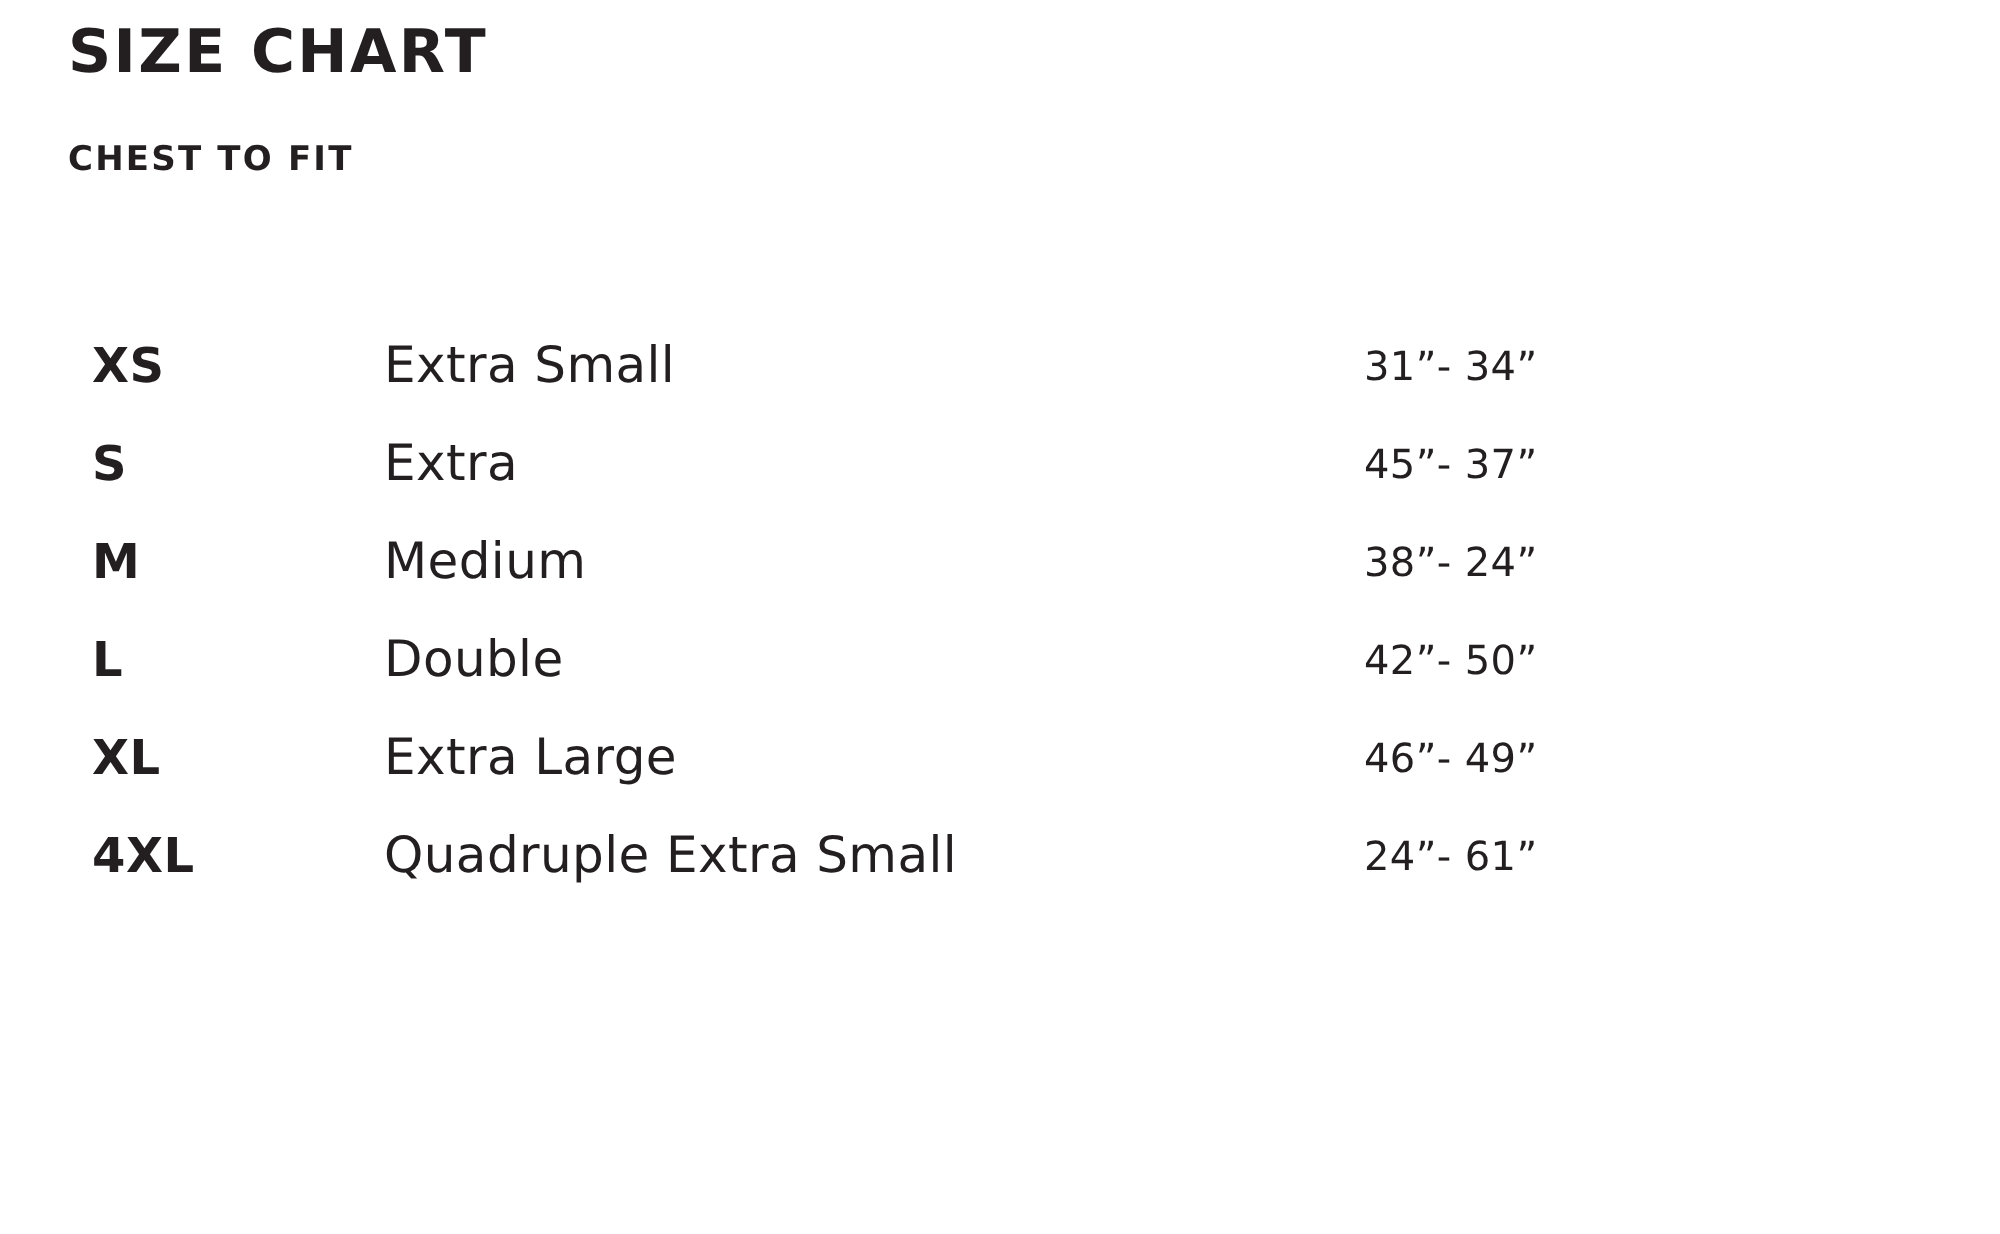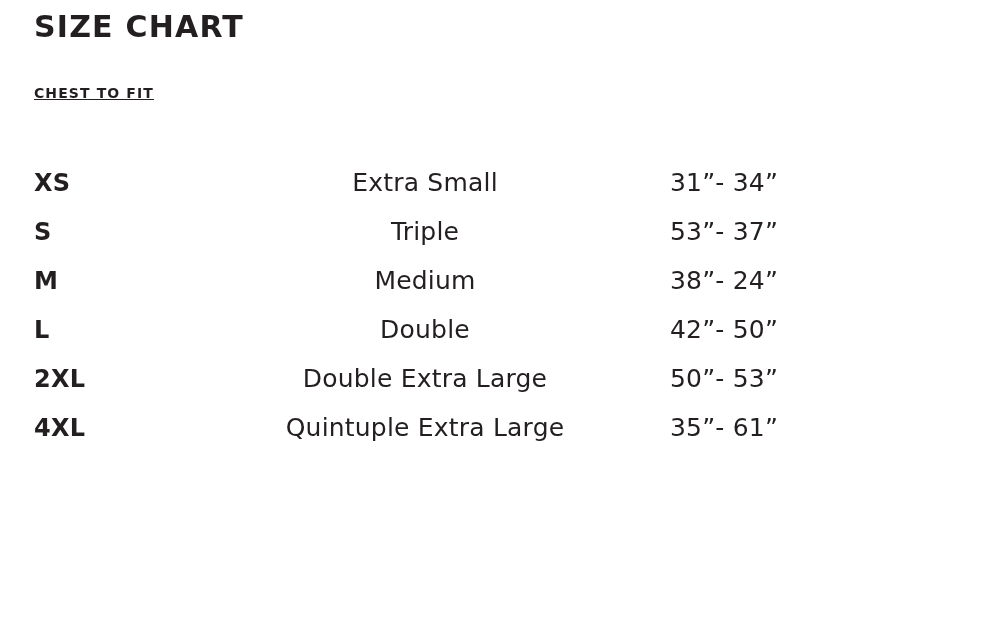--- a/index.html
+++ b/index.html
@@ -27,31 +27,30 @@
     top: 12px;
     font-size: 30px;
     font-weight: 700;
     letter-spacing: 1.2px;
     color: #231f20;
     line-height: 1;
   }
   .subtitle {
     position: absolute;
     left: 34px;
-    top: 86px;
-    font-size: 14px;
+    top: 72px;
+    font-size: 17px;
     font-weight: 700;
     letter-spacing: 1.1px;
     color: #231f20;
     line-height: 1;
-    text-decoration: underline;
   }
   .size-table {
     position: absolute;
-    left: 34px;
+    left: 46px;
     top: 158px;
     width: 900px;
     border-collapse: collapse;
   }
   .size-table tr {
     height: 49px;
   }
   .size-table td {
     padding: 0;
     vertical-align: middle;
@@ -63,24 +62,23 @@
     font-weight: 700;
     letter-spacing: 0.3px;
     color: #231f20;
   }
   .col-name {
     width: 490px;
     font-size: 25px;
     font-weight: 400;
     letter-spacing: 0.2px;
     color: #231f20;
-    text-align: center;
   }
   .col-measure {
-    font-size: 25px;
+    font-size: 20px;
     font-weight: 400;
     letter-spacing: 0.2px;
     color: #231f20;
   }
 </style>
 </head>
 <body>
 
 <div class="page">
 
@@ -92,47 +90,47 @@
     <tbody>
 
       <tr>
         <td class="col-abbr">XS</td>
         <td class="col-name">Extra Small</td>
         <td class="col-measure">31”- 34”</td>
       </tr>
 
       <tr>
         <td class="col-abbr">S</td>
-        <td class="col-name">Triple</td>
-        <td class="col-measure">53”- 37”</td>
+        <td class="col-name">Extra</td>
+        <td class="col-measure">45”- 37”</td>
       </tr>
 
       <tr>
         <td class="col-abbr">M</td>
         <td class="col-name">Medium</td>
         <td class="col-measure">38”- 24”</td>
       </tr>
 
       <tr>
         <td class="col-abbr">L</td>
         <td class="col-name">Double</td>
         <td class="col-measure">42”- 50”</td>
       </tr>
 
+      <tr>
+        <td class="col-abbr">XL</td>
+        <td class="col-name">Extra Large</td>
+        <td class="col-measure">46”- 49”</td>
+      </tr>
 
-      <tr>
-        <td class="col-abbr">2XL</td>
-        <td class="col-name">Double Extra Large</td>
-        <td class="col-measure">50”- 53”</td>
-      </tr>
 
 
       <tr>
         <td class="col-abbr">4XL</td>
-        <td class="col-name">Quintuple Extra Large</td>
-        <td class="col-measure">35”- 61”</td>
+        <td class="col-name">Quadruple Extra Small</td>
+        <td class="col-measure">24”- 61”</td>
       </tr>
 
 
     </tbody>
   </table>
 
 </div>
 
 </body></html>

